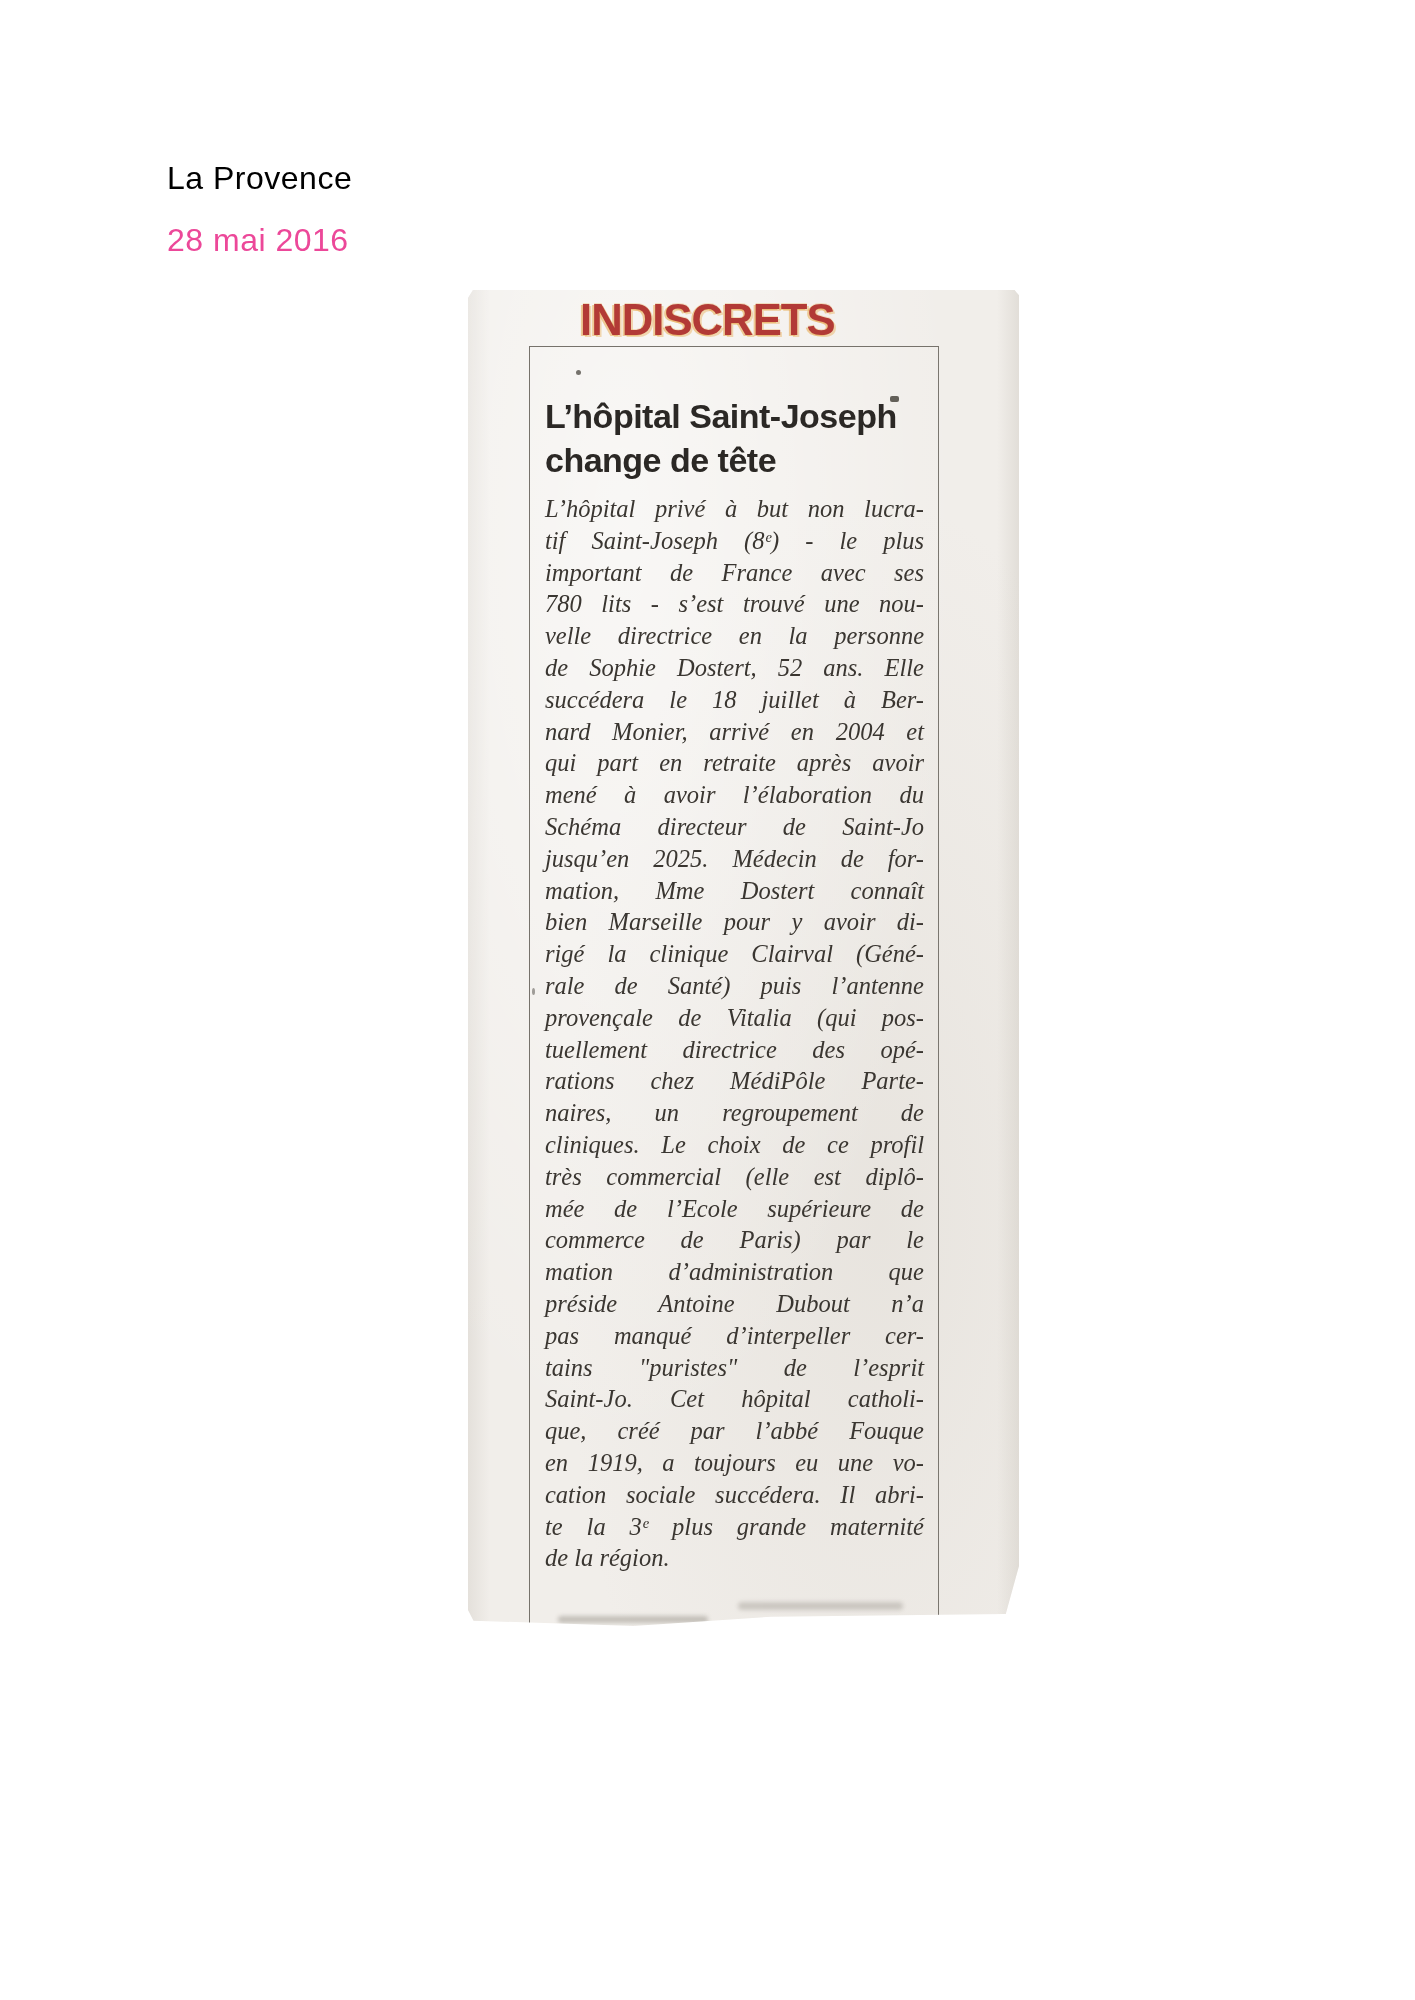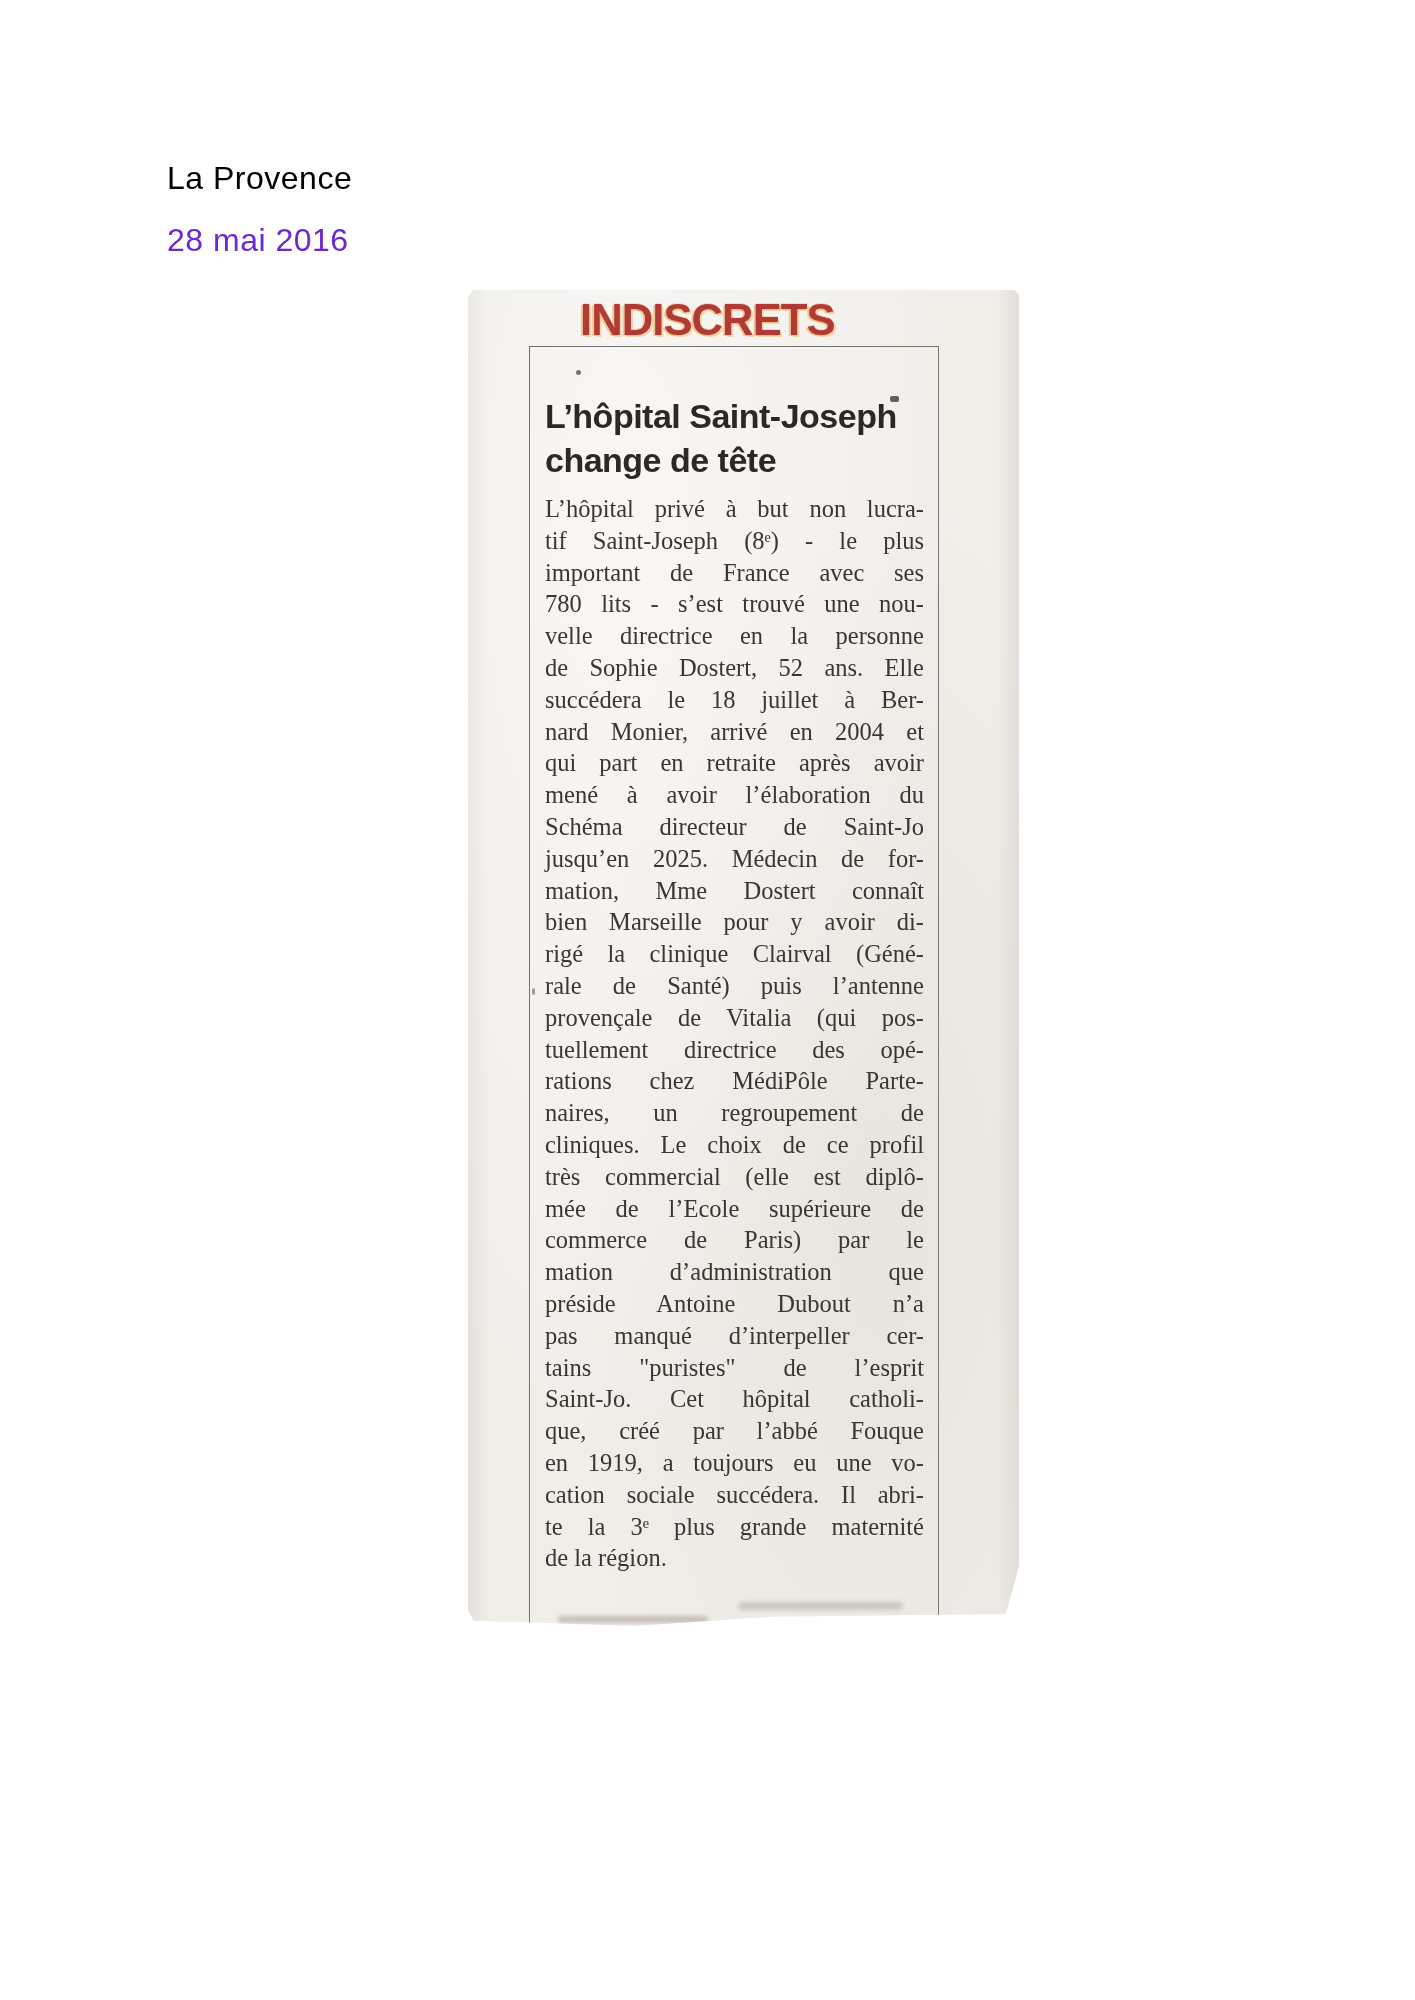--- a/index.html
+++ b/index.html
@@ -6,21 +6,21 @@
   .page{
     position:relative;width:1415px;height:2000px;background:#ffffff;overflow:hidden;
     font-family:"Liberation Sans",sans-serif;
   }
   .masthead-title{
     position:absolute;left:167px;top:160px;
     font-size:32px;color:#000000;letter-spacing:0.5px;
   }
   .masthead-date{
     position:absolute;left:167px;top:222px;
-    font-size:32px;color:#6d28d9;letter-spacing:0.5px;
+    font-size:32px;color:#ec4899;letter-spacing:0.5px;
   }
   .paper{
     position:absolute;left:468px;top:290px;width:551px;height:1336px;
     background-color:#f1eeea;
     background-image:
       radial-gradient(ellipse at 28% 18%, rgba(255,255,255,.55), rgba(255,255,255,0) 60%),
       radial-gradient(ellipse at 75% 70%, rgba(208,202,192,.28), rgba(208,202,192,0) 55%),
       linear-gradient(90deg, rgba(190,184,174,.25) 0%, rgba(190,184,174,0) 4%, rgba(190,184,174,0) 96%, rgba(190,184,174,.3) 100%);
     clip-path:polygon(0% 0.6%, 0.9% 0%, 99.2% 0%, 100% 0.4%, 100% 95.5%, 97.6% 99.1%, 55% 99.3%, 30% 100%, 1% 99.6%, 0% 98.8%);
   }
@@ -43,21 +43,21 @@
     color:#2b2825;
   }
   .article-body{
     position:absolute;left:77px;top:203px;width:379px;
     font-family:"Liberation Serif",serif;
     font-size:24.5px;color:#3a3631;
   }
   .body-line{
     height:31.8px;line-height:31.8px;
     text-align:justify;text-align-last:justify;
-    overflow:visible;white-space:nowrap;
+    overflow:visible;white-space:nowrap;font-style:italic;
   }
   .body-line:last-child{text-align-last:left;}
   .speck{position:absolute;background:#4a463f;border-radius:50%;opacity:.75;}
   .speck-a{left:108px;top:80px;width:5px;height:5px;}
   .speck-b{left:422px;top:106px;width:9px;height:6px;border-radius:2px;opacity:.85;}
   .speck-c{left:64px;top:698px;width:3px;height:7px;opacity:.5;}
   .smudge{position:absolute;background:#8d887f;filter:blur(2px);opacity:.45;}
   .smudge-a{left:90px;top:1326px;width:150px;height:7px;border-radius:4px;}
   .smudge-b{left:270px;top:1312px;width:165px;height:8px;border-radius:4px;opacity:.35;}
 </style>

